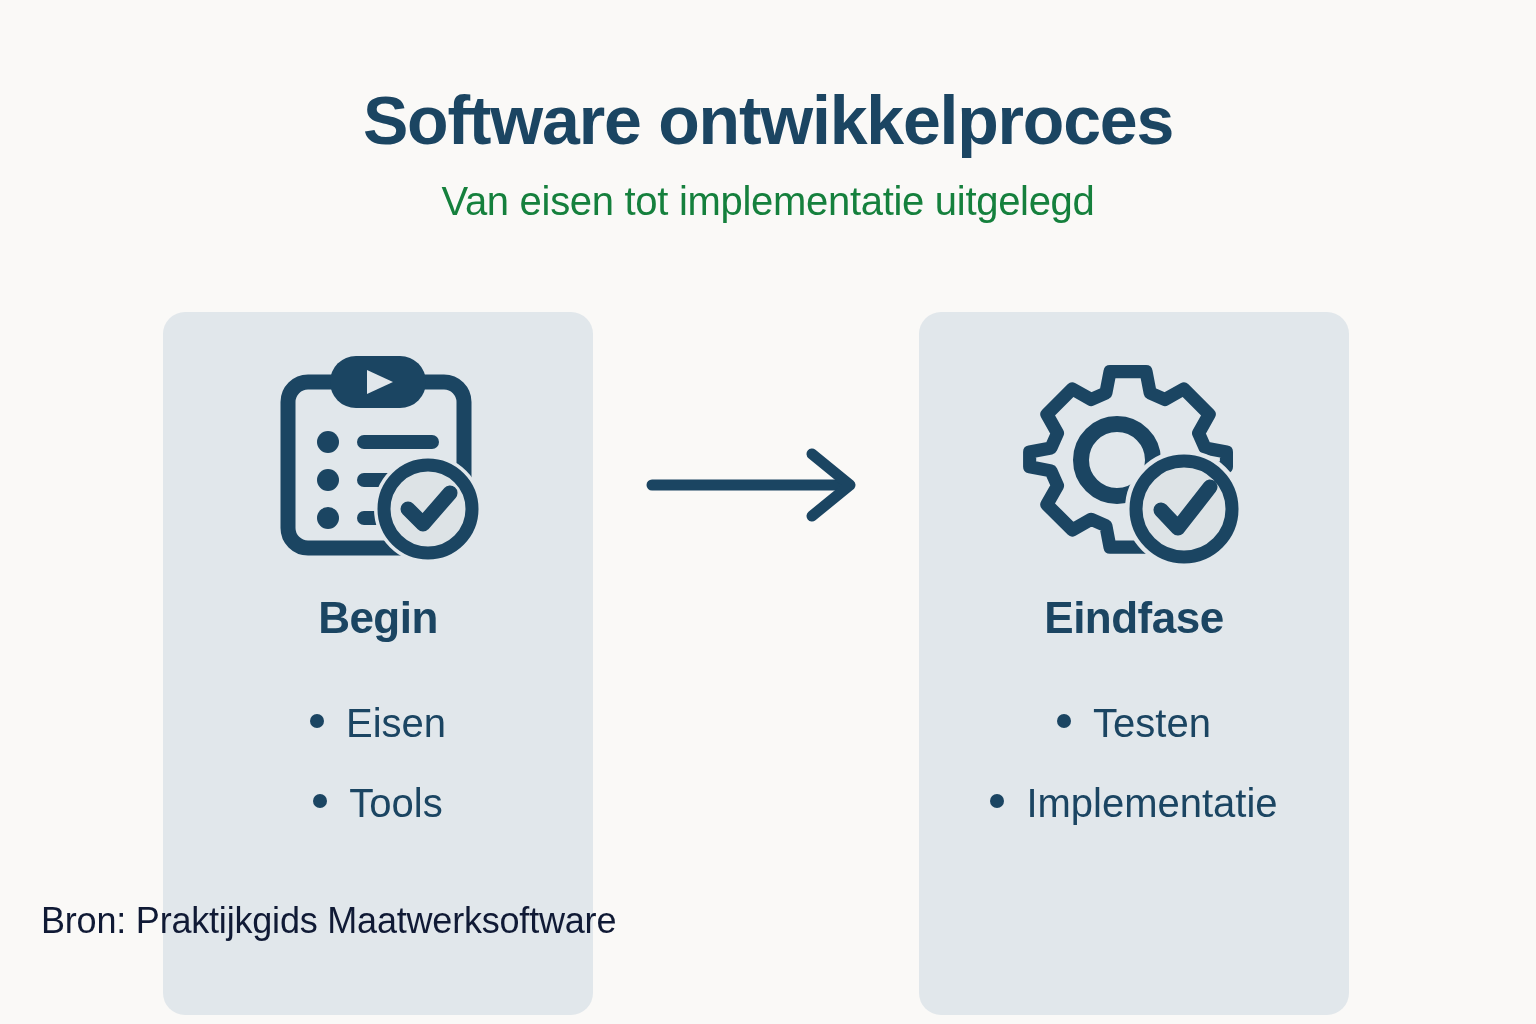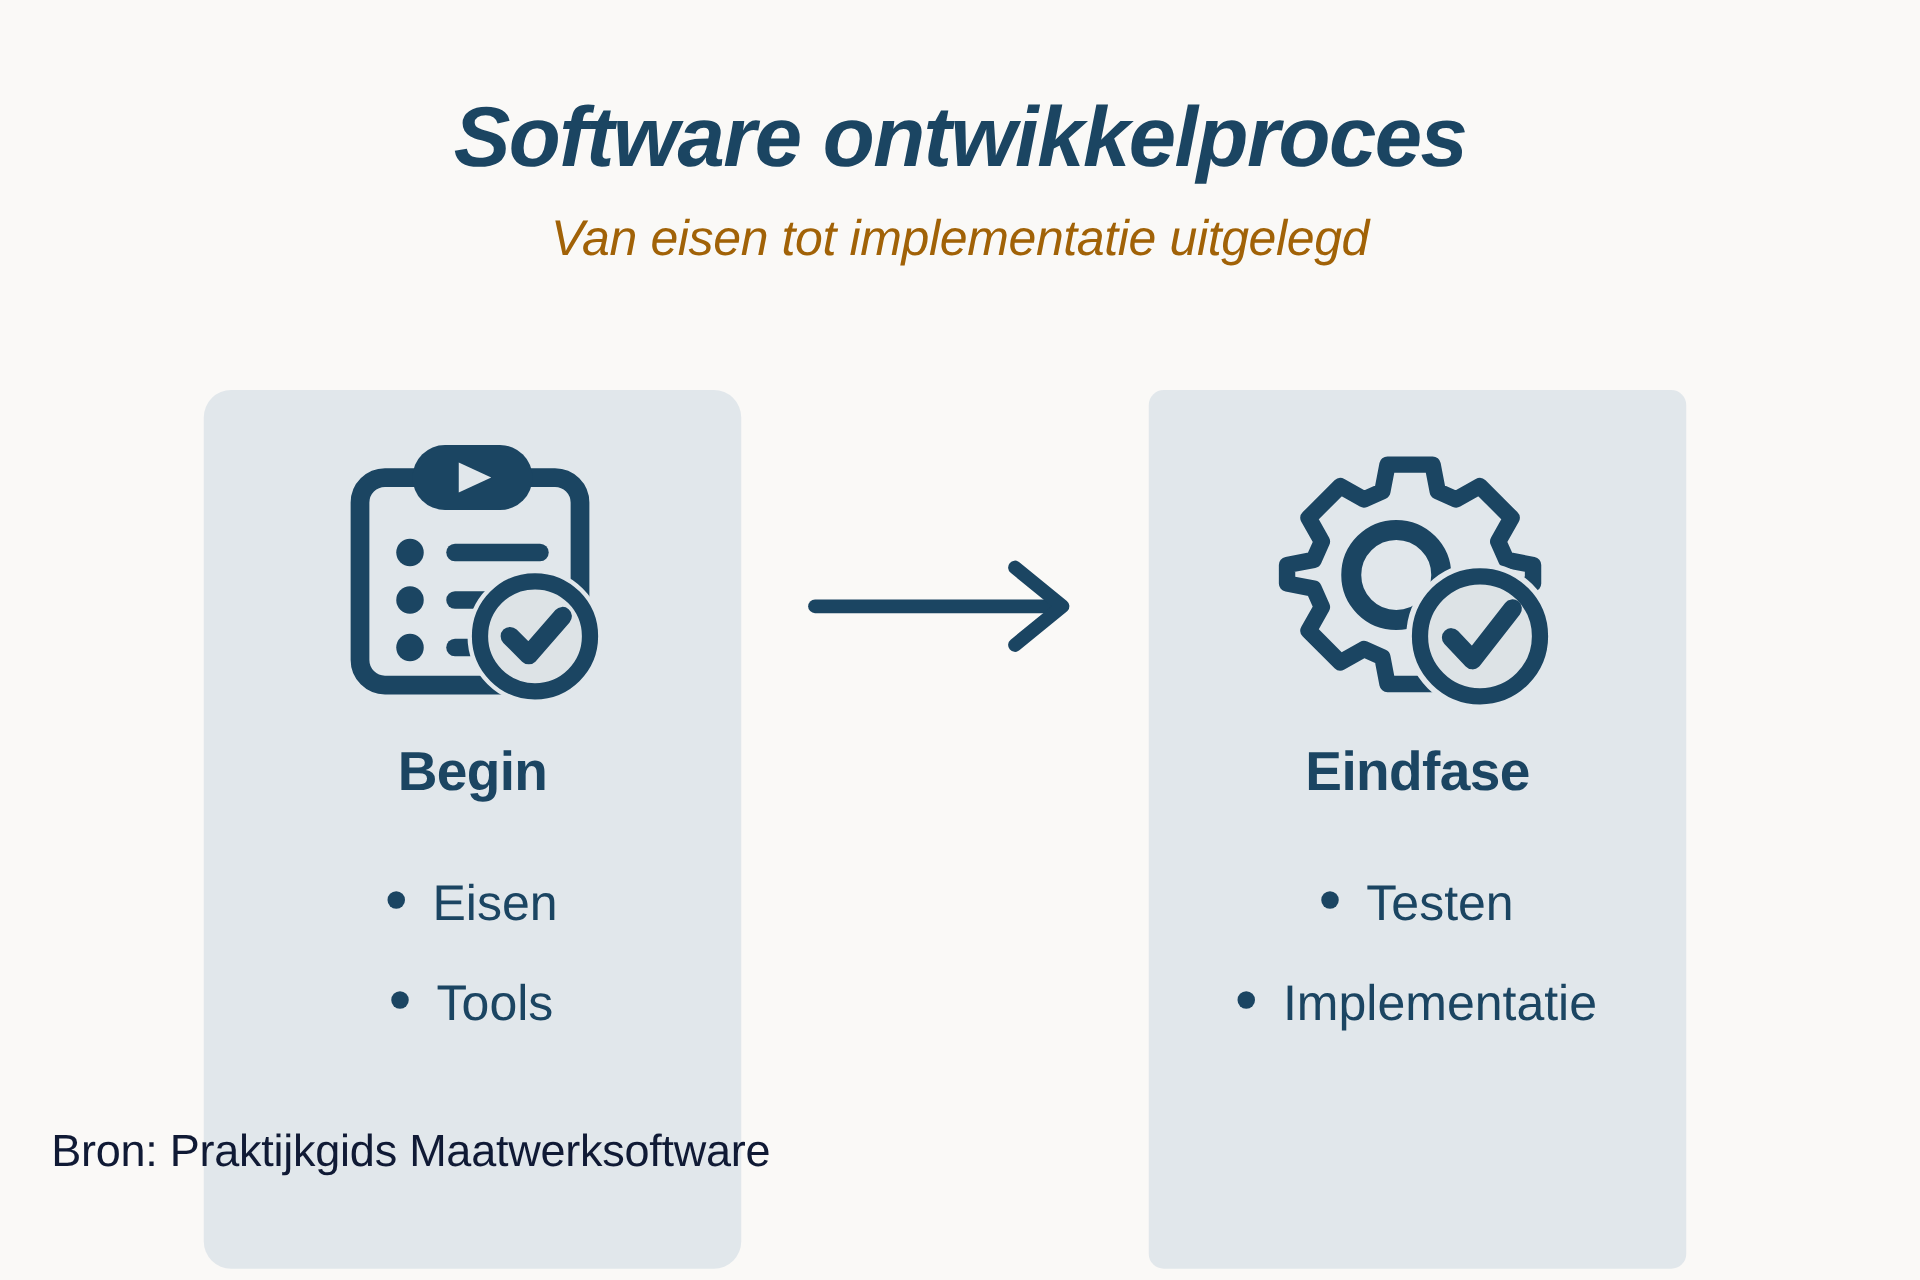--- a/index.html
+++ b/index.html
@@ -18,55 +18,54 @@
   .page {
     position: relative;
     width: 1536px;
     height: 1024px;
     background: #faf9f7;
   }
 
   
   .header {
     position: absolute;
-    top: 74px;
+    top: 84px;
     left: 0;
     width: 1536px;
     text-align: center;
-    font-style: italic;
   }
   .title {
     font-size: 68px;
     font-weight: 700;
     color: #1b4562;
     letter-spacing: -1.2px;
     line-height: 1.08;
     margin: 0;
   }
   .subtitle {
     font-size: 40px;
     font-weight: 400;
-    color: #a16207;
+    color: #15803d;
     letter-spacing: -0.3px;
     line-height: 1.1;
     margin: 22px 0 0 0;
   }
 
   
   .card {
     position: absolute;
     top: 312px;
     width: 430px;
     height: 703px;
     background: #e1e7eb;
     border-radius: 22px;
     box-sizing: border-box;
   }
   .card-left  { left: 163px; }
-  .card-right { left: 919px; border-radius: 12px; }
+  .card-right { left: 919px; }
 
   .icon-wrap {
     position: absolute;
     top: 30px;
     left: 0;
     width: 100%;
     height: 250px;
     display: flex;
     align-items: center;
     justify-content: center;

